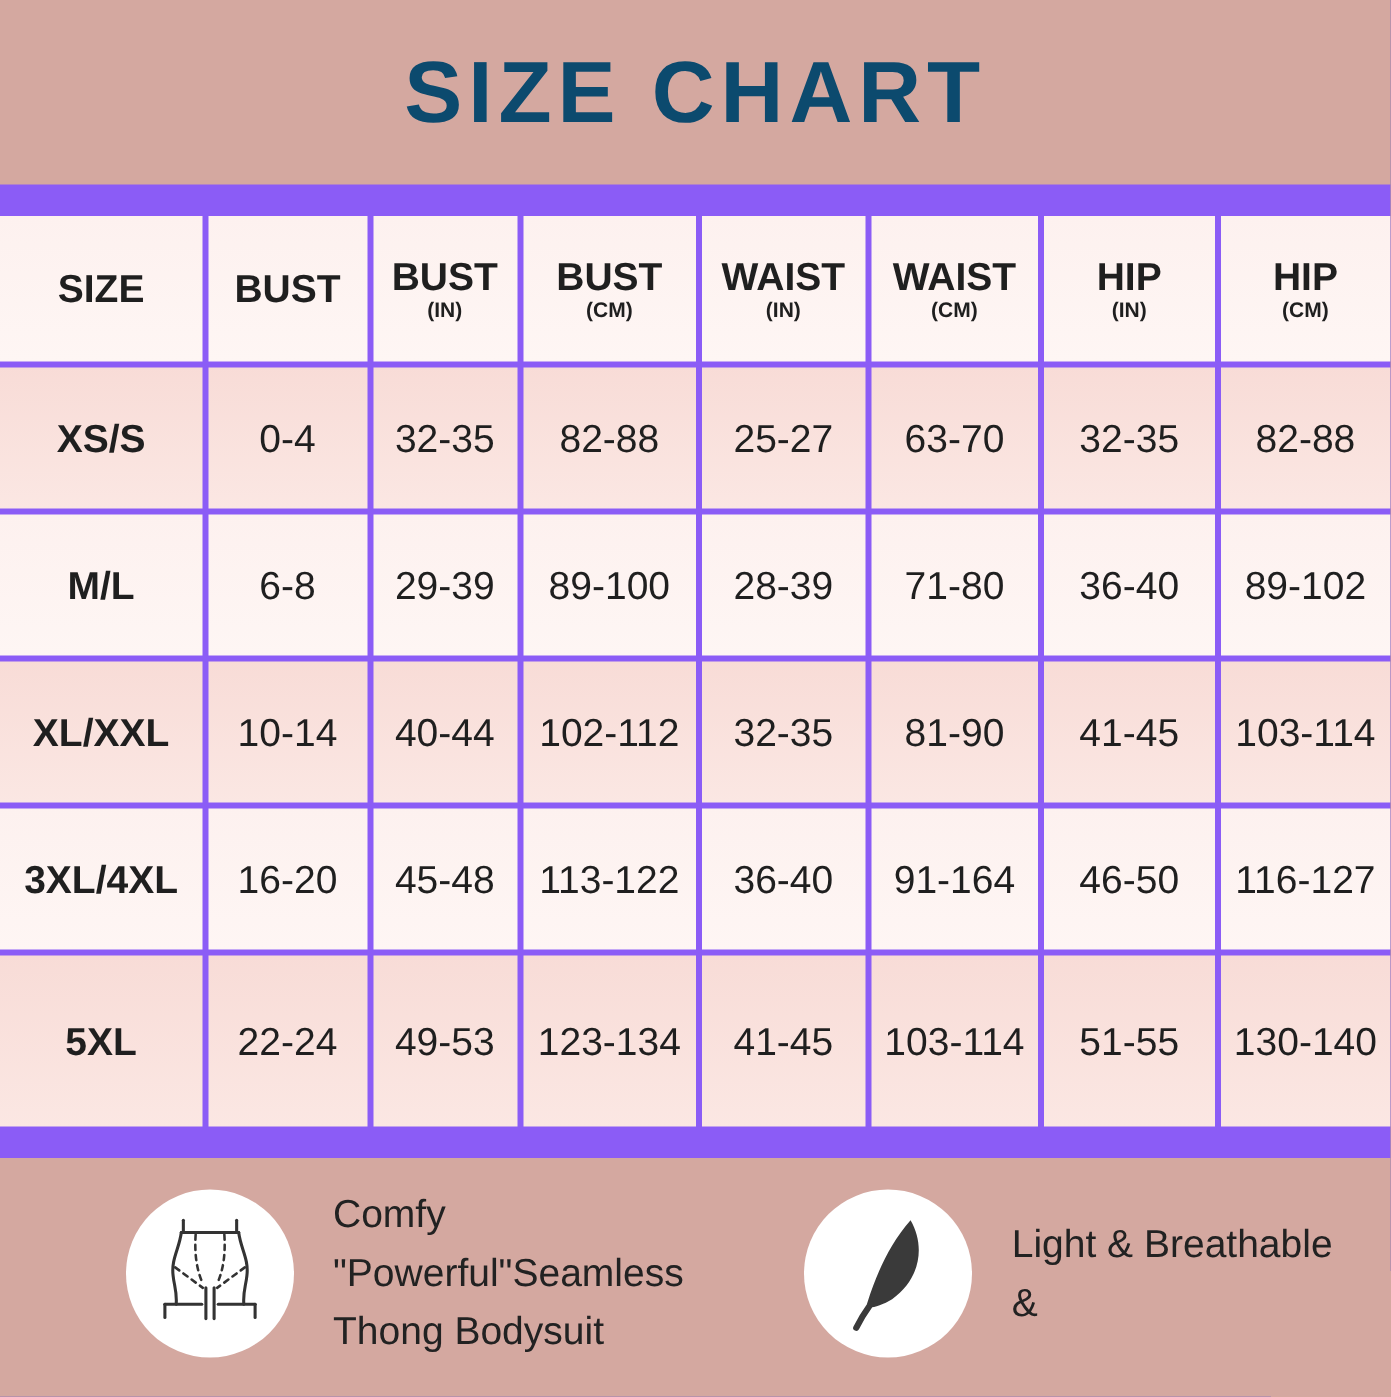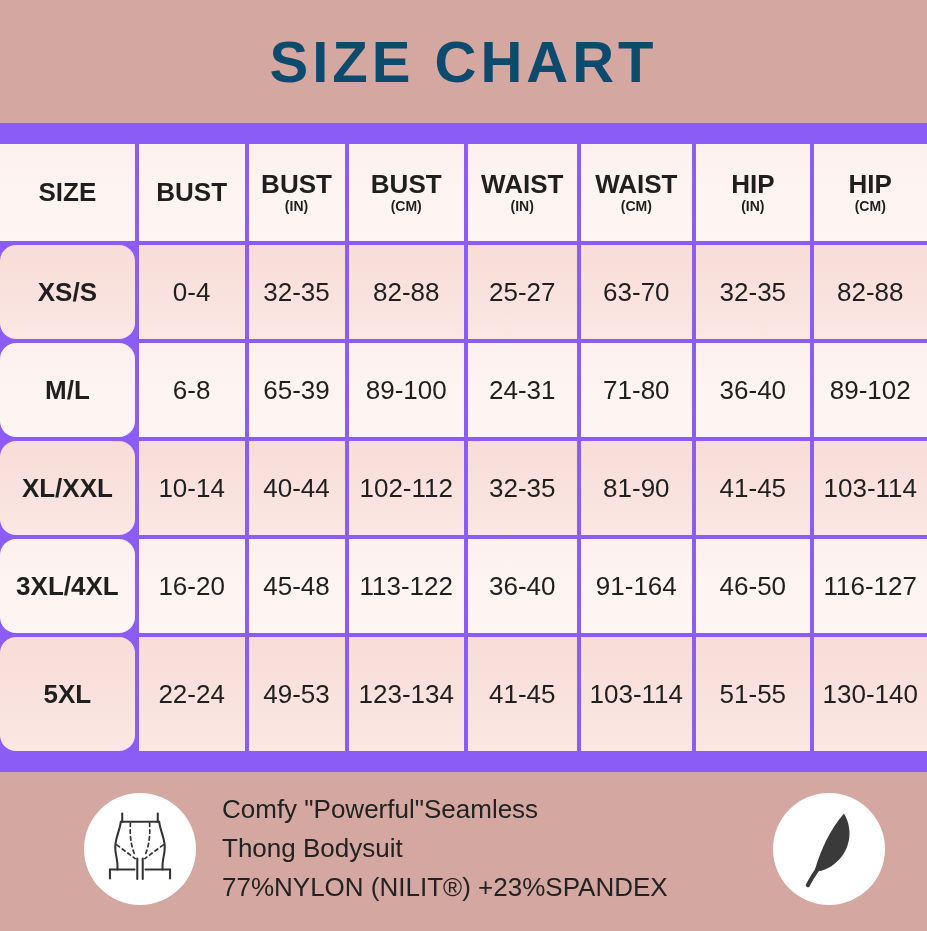--- a/index.html
+++ b/index.html
@@ -38,21 +38,21 @@
   .cell {
     display: flex; flex-direction: column;
     align-items: center; justify-content: center;
     color: #1f1f1f;
     font-size: 26px;
   }
   .cell.light { background: linear-gradient(#fdf1ef, #fef6f4); }
   .cell.pink  { background: linear-gradient(#f8dcd7, #fbe7e3); }
   .cell .h-label { font-weight: bold; font-size: 26px; line-height: 1.1; }
   .cell .h-sub   { font-weight: bold; font-size: 14px; line-height: 1.2; }
-  .cell.size-col { font-weight: bold; border-radius: 16px; }
+  .cell.size-col { font-weight: bold; }
 
   
   .footer {
     flex: 1 1 auto;
     background: #d4a8a0;
     display: flex; align-items: center;
     padding: 0 16px 6px 84px;
   }
   .icon-circle {
     width: 112px; height: 112px; flex: 0 0 112px;
@@ -119,23 +119,23 @@
       <div class="cell pink">82-88</div>
       <div class="cell pink">25-27</div>
       <div class="cell pink">63-70</div>
       <div class="cell pink">32-35</div>
       <div class="cell pink">82-88</div>
     </div>
 
     <div class="t-row">
       <div class="cell light size-col">M/L</div>
       <div class="cell light">6-8</div>
-      <div class="cell light">65-39</div>
+      <div class="cell light">29-39</div>
       <div class="cell light">89-100</div>
-      <div class="cell light">24-31</div>
+      <div class="cell light">28-39</div>
       <div class="cell light">71-80</div>
       <div class="cell light">36-40</div>
       <div class="cell light">89-102</div>
     </div>
 
     <div class="t-row">
       <div class="cell pink size-col">XL/XXL</div>
       <div class="cell pink">10-14</div>
       <div class="cell pink">40-44</div>
       <div class="cell pink">102-112</div>
@@ -188,28 +188,28 @@
           <path d="M46,22 C45,38 46,54 53,70"></path>
           <path d="M74,22 C75,38 74,54 67,70"></path>
           <path d="M26,54 L53,74"></path>
           <path d="M94,54 L67,74"></path>
         </g>
       </svg>
     </div>
     <div class="footer-text">
       <div>Comfy "Powerful"Seamless</div>
       <div>Thong Bodysuit</div>
-      <div>77%NYLON (NILIT®) +23%SPANDEX</div>
     </div>
 
     <div class="footer-group-right">
       <div class="icon-circle">
         <svg viewBox="0 0 120 120">
           <path d="M82,8 C97,34 91,66 64,85 C56,90 47,93 42,93 C40,93 39,91 40,88 C49,60 61,32 82,8 Z" fill="#3a3a3a"></path>
           <path d="M43,90 C38,97 33,105 29,113" stroke="#3a3a3a" stroke-width="6" fill="none" stroke-linecap="round"></path>
         </svg>
       </div>
       <div class="footer-text">
+        <div>Light &amp; Breathable &amp;</div>
       </div>
     </div>
 
   </div>
 </div>
 
 </body></html>

